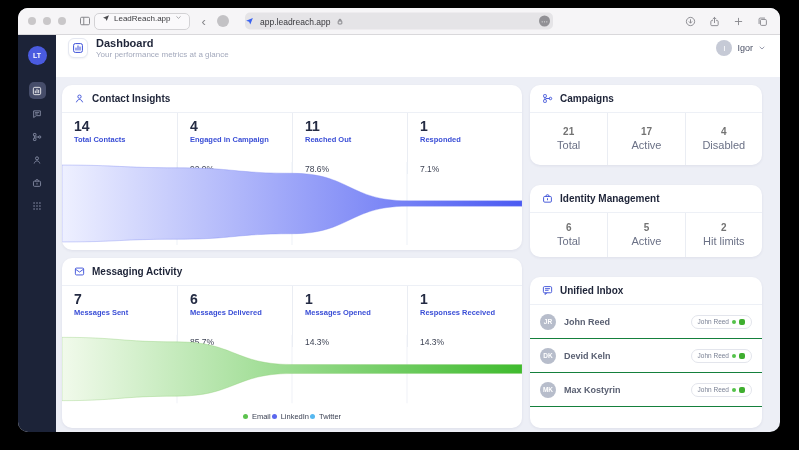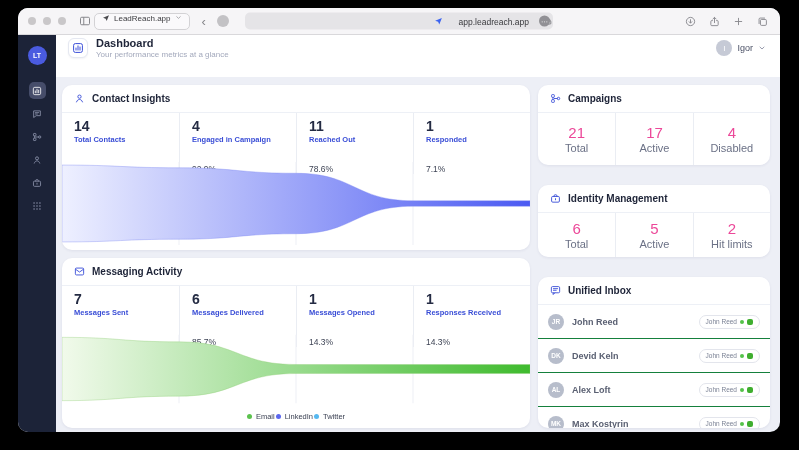--- a/index.html
+++ b/index.html
@@ -8,39 +8,39 @@
 .window{position:absolute;left:18px;top:8px;width:762px;height:424px;border-radius:10px;overflow:hidden;background:#edeff6;box-shadow:0 10px 40px rgba(0,0,0,.6);display:flex;flex-direction:column}
 
 .chrome{flex:0 0 27px;height:27px;background:#f6f5f7;border-bottom:1px solid #d9d8db;display:flex;align-items:center;position:relative}
 .tl{display:flex;gap:7px;margin-left:10px}
 .tl span{width:8px;height:8px;border-radius:50%;background:#c9c7c9;display:block}
 .cbtn{color:#87878c;display:flex;align-items:center;justify-content:center}
 .panelbtn{margin-left:13px}
 .tabpill{display:flex;align-items:flex-start;gap:4px;height:17px;padding:0 7px;border:1px solid #d3d2d5;border-radius:5px;background:#faf9fb;color:#3a3a3e;font-size:8px;margin-left:3px}
 .backbtn{margin-left:12px;font-size:13px;line-height:1;color:#86868a}
 .extcircle{margin-left:11px;width:12px;height:12px;border-radius:50%;background:#c3c2c5}
-.addr{position:absolute;left:50%;top:50%;transform:translate(-50%,-50%);width:308px;height:17px;background:#e5e4e7;border-radius:5px;display:flex;align-items:center;justify-content:flex-end;gap:16px;font-size:8.5px;color:#39393d}
+.addr{position:absolute;left:50%;top:50%;transform:translate(-50%,-50%);width:308px;height:17px;background:#e5e4e7;border-radius:5px;display:flex;align-items:center;justify-content:flex-start;gap:6px;font-size:8.5px;color:#39393d}
 .addr .ellip{position:absolute;right:3px;top:3px;width:11px;height:11px;border-radius:50%;background:#919095;color:#fff;font-size:7px;line-height:11px;text-align:center;letter-spacing:0}
 .chrome-right{margin-left:auto;margin-right:12px;display:flex;gap:13px;color:#8e8e93;align-items:center}
 .ic{display:block}
 
 .app{flex:1;display:flex;min-height:0}
 .sidebar{flex:0 0 38px;width:38px;background:#1c2338;display:flex;flex-direction:column;align-items:center;padding-top:11px}
 .sb-avatar{width:19px;height:19px;border-radius:50%;background:#4a5be0;color:#fff;font-size:7px;font-weight:bold;display:flex;align-items:center;justify-content:center;margin-bottom:17px;cursor:pointer}
 .sb-item{width:17px;height:17px;border-radius:5px;display:flex;align-items:center;justify-content:center;color:#8e95ad;margin-bottom:6px;cursor:pointer}
 .sb-item.active{background:#464d6a;color:#fff}
 .main{flex:1;display:flex;flex-direction:column;min-width:0}
 .hdr{flex:0 0 42px;height:42px;background:#fff;display:flex;align-items:center;padding:0 14px 16px 12px}
 .chip{width:20px;height:20px;border:1px solid #e5e8f1;border-radius:6px;display:flex;align-items:center;justify-content:center;color:#3b4fd8;background:#fff;box-shadow:0 1px 2px rgba(30,40,90,.06);margin-right:8px}
 .htxt h1{font-size:11px;color:#1e2438;font-weight:bold}
 .htxt .sub{font-size:8px;color:#a3a9bc;margin-top:1px}
 .user{margin-left:auto;display:flex;align-items:center;gap:5px;color:#4a5065;font-size:9px;cursor:pointer}
 .uav{width:16px;height:16px;border-radius:50%;background:#c6cad6;color:#fff;font-size:8px;display:flex;align-items:center;justify-content:center}
 
-.content{flex:1;display:flex;gap:8px;padding:8px 10px 4px 6px;min-height:0}
+.content{flex:1;display:flex;gap:8px;padding:8px 18px 4px 6px;min-height:0}
 .col-l{flex:1;display:flex;flex-direction:column;gap:8px;min-width:0}
 .col-r{flex:0 0 232px;width:232px;display:flex;flex-direction:column;gap:20px}
 .card{background:#fff;border-radius:10px;box-shadow:0 1px 3px rgba(25,35,80,.07);display:flex;flex-direction:column;overflow:hidden}
 .card-head{flex:0 0 28px;height:28px;display:flex;align-items:center;gap:7px;padding:0 12px;border-bottom:1px solid #edf0f6;color:#3b4fd8}
 .card-head .t{font-size:10px;font-weight:bold;color:#1e2438}
 .h165{flex:0 0 165px;height:165px}
 .h80{flex:0 0 80px;height:80px}
 .h72{flex:0 0 72px;height:72px}
 .grow{flex:1;min-height:0}
 
@@ -52,21 +52,21 @@
 .fstat .p{font-size:8.5px;color:#3e4455;margin-top:20px}
 .funnel{flex:1;position:relative;min-height:0;margin-bottom:4px}
 .funnel svg{position:absolute;inset:0;width:100%;height:100%;display:block}
 .legend{flex:0 0 16px;height:16px;display:flex;align-items:center;justify-content:center;gap:1px;font-size:7.5px;color:#3c4254;margin-bottom:4px}
 .lg{display:flex;align-items:center;gap:4px;cursor:pointer}
 .lg i{width:5px;height:5px;border-radius:50%;display:block;background:#999}
 
 .mstats{flex:1;display:grid;grid-template-columns:1fr 1fr 1fr}
 .mstat{display:flex;flex-direction:column;align-items:center;justify-content:center;border-left:1px solid #eaedf3;gap:2px}
 .mstat:first-child{border-left:none}
-.mstat .v{font-size:15px;font-weight:normal;color:#ec4899;line-height:1}
+.mstat .v{font-size:10px;font-weight:bold;color:#737373;line-height:1}
 .mstat .l{font-size:11px;color:#6b7186}
 
 .irows{flex:1;min-height:0}
 .irow{height:34px;display:flex;align-items:center;padding:0 10px;border-bottom:1px solid #15803d;cursor:pointer}
 .iav{flex:0 0 16px;width:16px;height:16px;border-radius:50%;background:#b7bdcb;color:#fff;font-size:6.5px;font-weight:bold;display:flex;align-items:center;justify-content:center}
 .iname{flex:1;margin-left:8px;font-size:9px;font-weight:bold;color:#5a6072;white-space:nowrap;overflow:hidden}
 .ibadge{display:flex;align-items:center;gap:3px;border:1px solid #e3e5ec;border-radius:999px;padding:2.5px 6px;font-size:6.5px;color:#7a8194;background:#fff}
 .ibadge .dotg{width:4px;height:4px;border-radius:50%;background:#54c24a}
 .ibadge .sqg{width:6px;height:6px;border-radius:2px;background:#3fae2f}
 .hide{position:absolute;width:0;height:0;overflow:hidden}
@@ -452,29 +452,20 @@
               <div class="irow">
                 <span class="iav">DK</span>
                 <span class="iname">Devid Keln</span>
                 <span class="ibadge">
                     <span>John Reed</span>
                     <i class="dotg"></i>
                     <i class="sqg"></i>
                   </span>
               </div>
               <div class="irow">
-                <span class="iav">AL</span>
-                <span class="iname">Alex Loft</span>
-                <span class="ibadge">
-                    <span>John Reed</span>
-                    <i class="dotg"></i>
-                    <i class="sqg"></i>
-                  </span>
-              </div>
-              <div class="irow">
                 <span class="iav">MK</span>
                 <span class="iname">Max Kostyrin</span>
                 <span class="ibadge">
                     <span>John Reed</span>
                     <i class="dotg"></i>
                     <i class="sqg"></i>
                   </span>
               </div>
             </div>
           </section>

